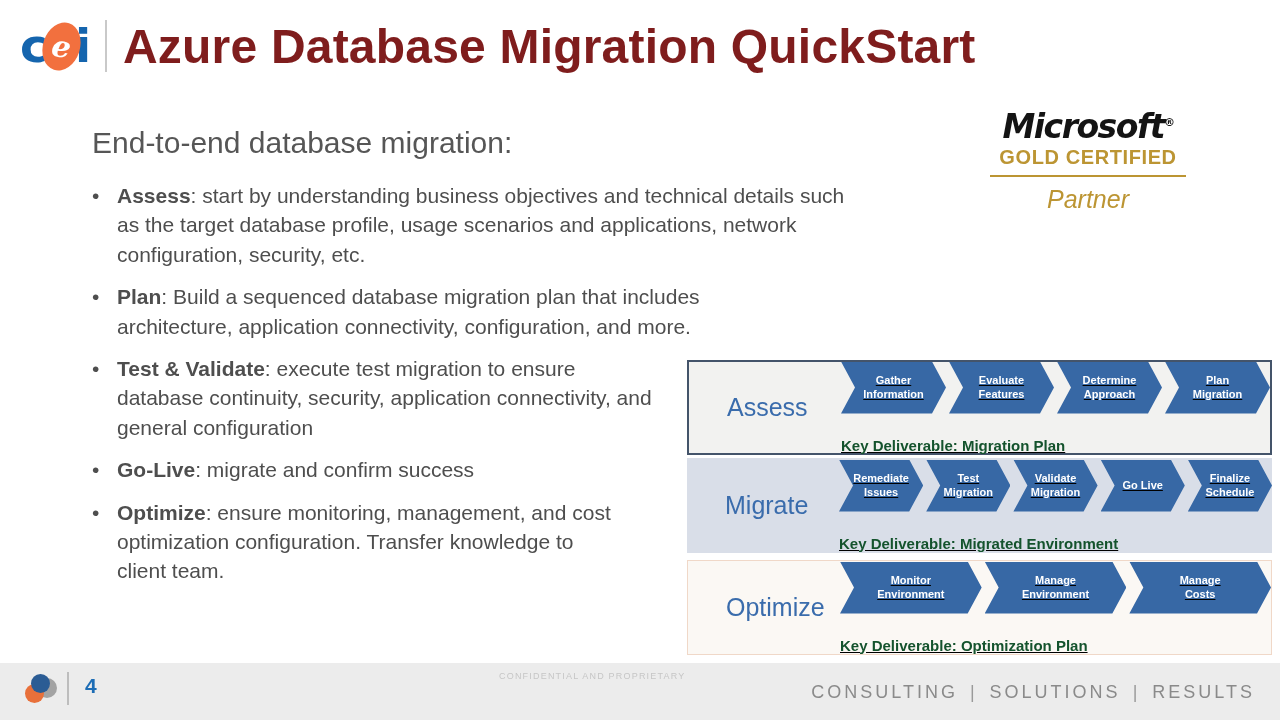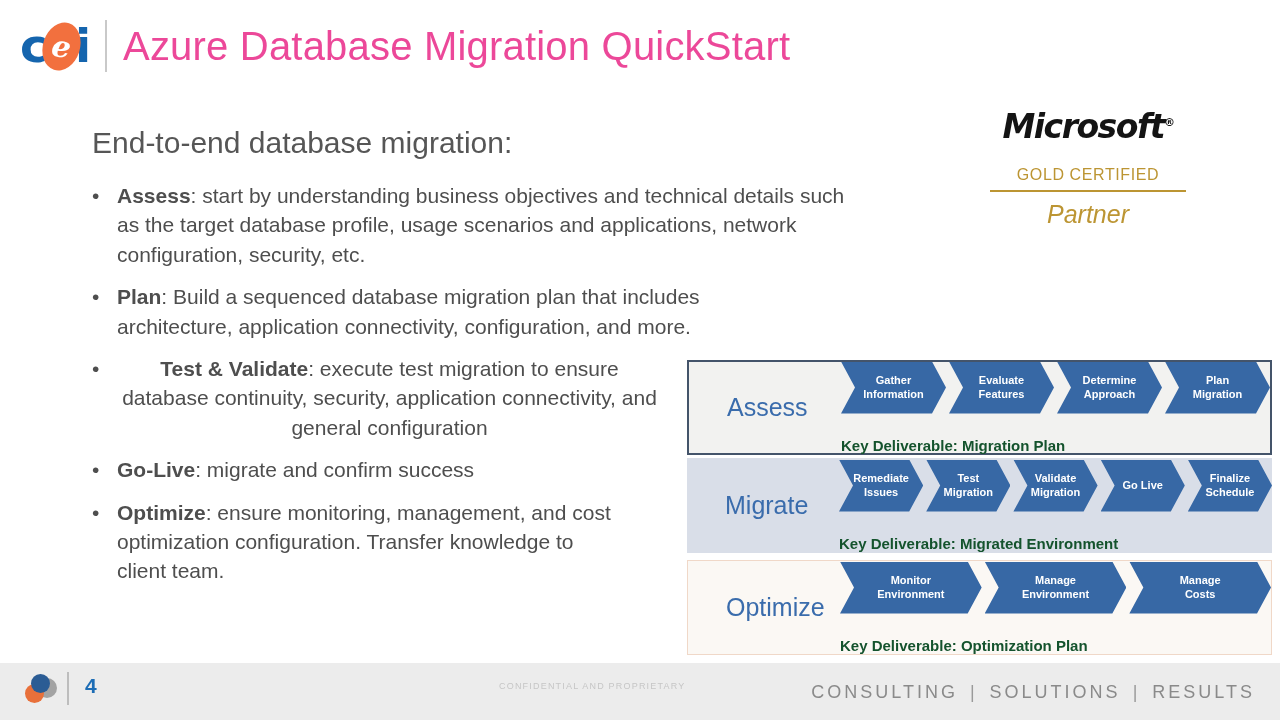--- a/index.html
+++ b/index.html
@@ -10,69 +10,69 @@
   
   .header{position:absolute;left:20px;top:16px;display:flex;align-items:center;}
   .cei-logo{display:flex;align-items:center;font-family:"DejaVu Sans",sans-serif;font-weight:bold;}
   .cei-c,.cei-i{font-size:47px;line-height:60px;color:#1565AE;}
   .cei-e{width:37px;height:49px;background:#F2703E;border-radius:50%;
          transform:rotate(18deg);display:flex;align-items:center;justify-content:center;
          margin:0 -5px;position:relative;z-index:1;}
   .cei-e span{font-family:"DejaVu Serif",serif;font-style:italic;font-weight:bold;
               font-size:30px;color:#ffffff;transform:rotate(-8deg);line-height:1;}
   .header-divider{width:2px;height:52px;background:#C9C9C9;margin:0 16px 0 14px;}
-  .slide-title{font-size:40px;color:#ec4899;letter-spacing:0.2px;white-space:nowrap;}
+  .slide-title{font-size:48px;color:#7f1d1d;letter-spacing:0.2px;white-space:nowrap;font-weight:bold;}
 
   
   .ms-badge{position:absolute;left:980px;top:110px;width:216px;text-align:center;}
   .ms-brand{font-family:"DejaVu Sans",sans-serif;font-style:italic;font-weight:bold;
             font-size:33px;color:#141414;letter-spacing:-1.5px;line-height:1.05;}
   .ms-reg{font-size:11px;vertical-align:super;font-style:normal;}
-  .ms-cert{font-size:16px;font-weight:normal;color:#BC9533;letter-spacing:0.6px;margin-top:21px;}
+  .ms-cert{font-size:20px;font-weight:bold;color:#BC9533;letter-spacing:0.6px;margin-top:1px;}
   .ms-line{height:2px;background:#BC9533;margin:6px 10px 8px 10px;}
   .ms-partner{font-size:25px;font-style:italic;color:#BC9533;}
 
   
   .section-heading{position:absolute;left:92px;top:126px;font-size:30px;color:#565656;}
   .bullets{position:absolute;left:92px;top:181px;}
   .bullet{display:flex;font-size:21px;color:#4E4E4E;line-height:1.4;margin-bottom:13px;}
   .bullet-marker{width:25px;flex:none;}
   .bullet-term{font-weight:bold;}
   .bullet:nth-child(1) .bullet-body{max-width:745px;}
   .bullet:nth-child(2) .bullet-body{max-width:680px;}
-  .bullet:nth-child(3) .bullet-body{max-width:545px;text-align:center;}
+  .bullet:nth-child(3) .bullet-body{max-width:545px;}
   .bullet:nth-child(4) .bullet-body{max-width:560px;}
   .bullet:nth-child(5) .bullet-body{max-width:505px;}
 
   
   .diagram{position:absolute;left:687px;top:360px;width:585px;}
   .drow{height:95px;display:flex;align-items:center;box-sizing:border-box;}
   .drow-assess{background:#F2F2F0;border:2px solid #44546A;margin-bottom:3px;}
   .drow-migrate{background:#D9DEE8;margin-bottom:7px;}
   .drow-optimize{background:#FBF8F4;border:1px solid #F0D8C8;}
   .drow-label{width:152px;padding-left:38px;box-sizing:border-box;flex:none;
               font-size:25px;color:#3A6CAC;}
-  .drow-main{flex:1;padding-right:0;display:flex;flex-direction:column;}
+  .drow-main{flex:1;padding-right:0;display:flex;flex-direction:column;text-decoration:underline;}
   .chevrons{display:flex;gap:3px;height:52px;}
   .chev{flex:1;background:#3768A5;color:#ffffff;font-size:11px;font-weight:600;
         line-height:1.25;text-align:center;display:flex;align-items:center;justify-content:center;
         white-space:pre-line;padding:0 6px;box-sizing:border-box;
         clip-path:polygon(0% 0%, calc(100% - 14px) 0%, 100% 50%, calc(100% - 14px) 100%, 0% 100%, 14px 50%);}
   .deliverable{margin-top:23px;font-size:15px;font-weight:600;color:#14532d;}
 
   
   .footer{position:absolute;left:0;top:663px;width:1280px;height:57px;background:#ECECEC;}
   .footer-logo{position:absolute;left:24px;top:10px;width:36px;height:32px;}
   .fl-circle{position:absolute;border-radius:50%;}
   .fl-gray{width:20px;height:20px;background:#A3A3A3;left:13px;top:5px;}
   .fl-orange{width:19px;height:19px;background:#E8703A;left:1px;top:11px;z-index:2;}
   .fl-blue{width:19px;height:19px;background:#2B5C94;left:7px;top:1px;z-index:3;}
   .footer-divider{position:absolute;left:67px;top:9px;width:2px;height:33px;background:#BDBDBD;}
   .page-number{position:absolute;left:85px;top:11px;font-size:21px;font-weight:bold;color:#1D6DB5;}
-  .confidential{position:absolute;left:499px;top:18px;font-size:9px;letter-spacing:1.2px;color:#C6C6C6;}
+  .confidential{position:absolute;left:499px;top:8px;font-size:9px;letter-spacing:1.2px;color:#C6C6C6;}
   .tagline{position:absolute;right:25px;top:19px;font-size:18px;color:#8A8A8A;letter-spacing:3px;white-space:nowrap;}
   .tagline .sep{margin:0 12px;color:#9A9A9A;}
 </style>
 </head>
 <body>
 
 <div class="slide">
 
   <div class="header">
     <div class="cei-logo">

